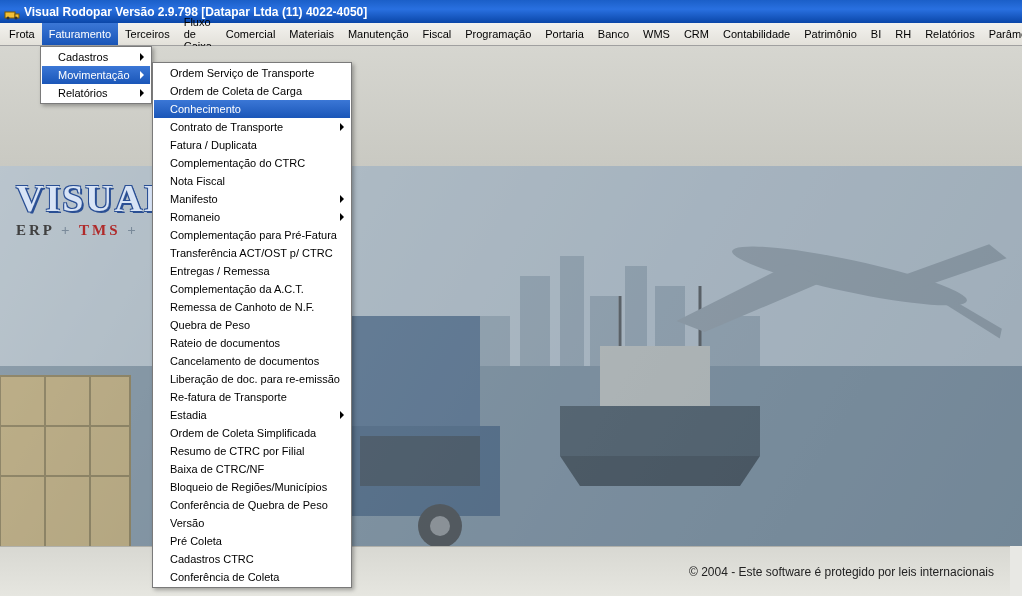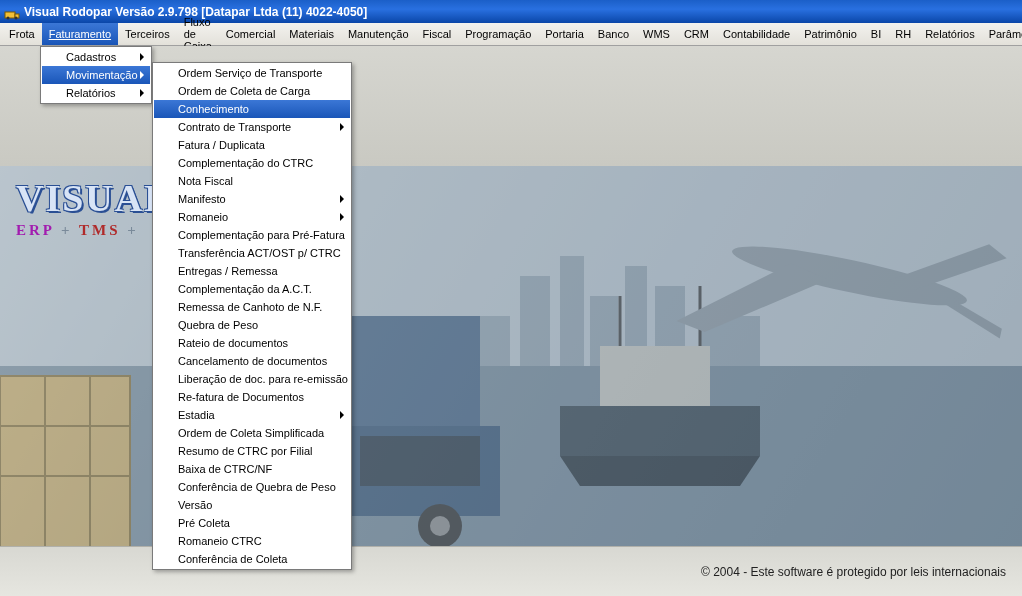--- a/index.html
+++ b/index.html
@@ -40,21 +40,20 @@
   }
   .menubar .mitem {
     padding: 0 7px;
     display: flex;
     align-items: center;
     cursor: default;
   }
   .menubar .mitem.open {
     background: linear-gradient(to bottom, #3b77d6, #1a56b8);
     color: #fff;
-    text-decoration: underline;
   }
   .workspace {
     position: relative;
     height: 550px;
     background: #e8e8e4;
   }
   .bg-gray-top {
     position: absolute;
     left:0; right:0; top:0; height:120px;
     background: linear-gradient(to bottom, #d6d6d0 0%, #c9c9c2 100%);
@@ -64,21 +63,21 @@
     left:0; right:0; top:120px; bottom:50px;
     background: linear-gradient(120deg, #b8c2c8 0%, #9aa8b2 30%, #8a9aa8 60%, #7a8c9a 100%);
     overflow:hidden;
   }
   .bg-art {
     position:absolute; inset:0;
     opacity:0.55;
   }
   .bg-gray-bottom {
     position:absolute;
-    left:0; right:0; bottom:0; height:50px;
+    left:0; right:12px; bottom:0; height:50px;
     background: linear-gradient(to bottom, #d8d8d2 0%, #e6e6e0 100%);
     border-top: 1px solid #b0b0aa;
     display:flex; align-items:center; justify-content:flex-end;
     padding: 0 16px;
     color:#222;
     font-size:12px;
   }
   .brand {
     position:absolute;
     left:16px; top:130px;
@@ -91,34 +90,34 @@
     letter-spacing:2px;
     color:#d8e4f6;
     text-shadow: 2px 2px 0 #2a4f94, -1px -1px 0 #2a4f94, 1px -1px 0 #2a4f94, -1px 1px 0 #2a4f94;
   }
   .brand .sub {
     font-size:15px;
     font-weight:bold;
     letter-spacing:3px;
     margin-top:2px;
   }
-  .brand .sub .erp { color:#a21caf; }
+  .brand .sub .erp { color:#404040; }
   .brand .sub .plus { color:#7a8a9a; }
   .brand .sub .tms { color:#b02a2a; }
   
   .dropdown {
     position:absolute;
     background:#fff;
     border:1px solid #7a7a7a;
     box-shadow: 2px 2px 4px rgba(0,0,0,0.3);
     padding:1px;
     z-index:100;
   }
   .dropdown .ditem {
-    padding: 2px 22px 2px 24px;
+    padding: 2px 22px 2px 16px;
     font-size:11px;
     color:#000;
     white-space:nowrap;
     position:relative;
     cursor:default;
     line-height:14px;
   }
   .dropdown .ditem.hl {
     background: linear-gradient(to bottom, #3b77d6, #1a56b8);
     color:#fff;
@@ -257,23 +256,24 @@
     <div class="ditem">Romaneio<span class="arrow"></span></div>
     <div class="ditem">Complementação para Pré-Fatura</div>
     <div class="ditem">Transferência ACT/OST p/ CTRC</div>
     <div class="ditem">Entregas / Remessa</div>
     <div class="ditem">Complementação da A.C.T.</div>
     <div class="ditem">Remessa de Canhoto de N.F.</div>
     <div class="ditem">Quebra de Peso</div>
     <div class="ditem">Rateio de documentos</div>
     <div class="ditem">Cancelamento de documentos</div>
     <div class="ditem">Liberação de doc. para re-emissão</div>
-    <div class="ditem">Re-fatura de Documentos</div>
+    <div class="ditem">Re-fatura de Transporte</div>
     <div class="ditem">Estadia<span class="arrow"></span></div>
     <div class="ditem">Ordem de Coleta Simplificada</div>
     <div class="ditem">Resumo de CTRC por Filial</div>
     <div class="ditem">Baixa de CTRC/NF</div>
+    <div class="ditem">Bloqueio de Regiões/Municípios</div>
     <div class="ditem">Conferência de Quebra de Peso</div>
     <div class="ditem">Versão</div>
     <div class="ditem">Pré Coleta</div>
-    <div class="ditem">Romaneio CTRC</div>
+    <div class="ditem">Cadastros CTRC</div>
     <div class="ditem">Conferência de Coleta</div>
   </div>
 
 </body></html>

